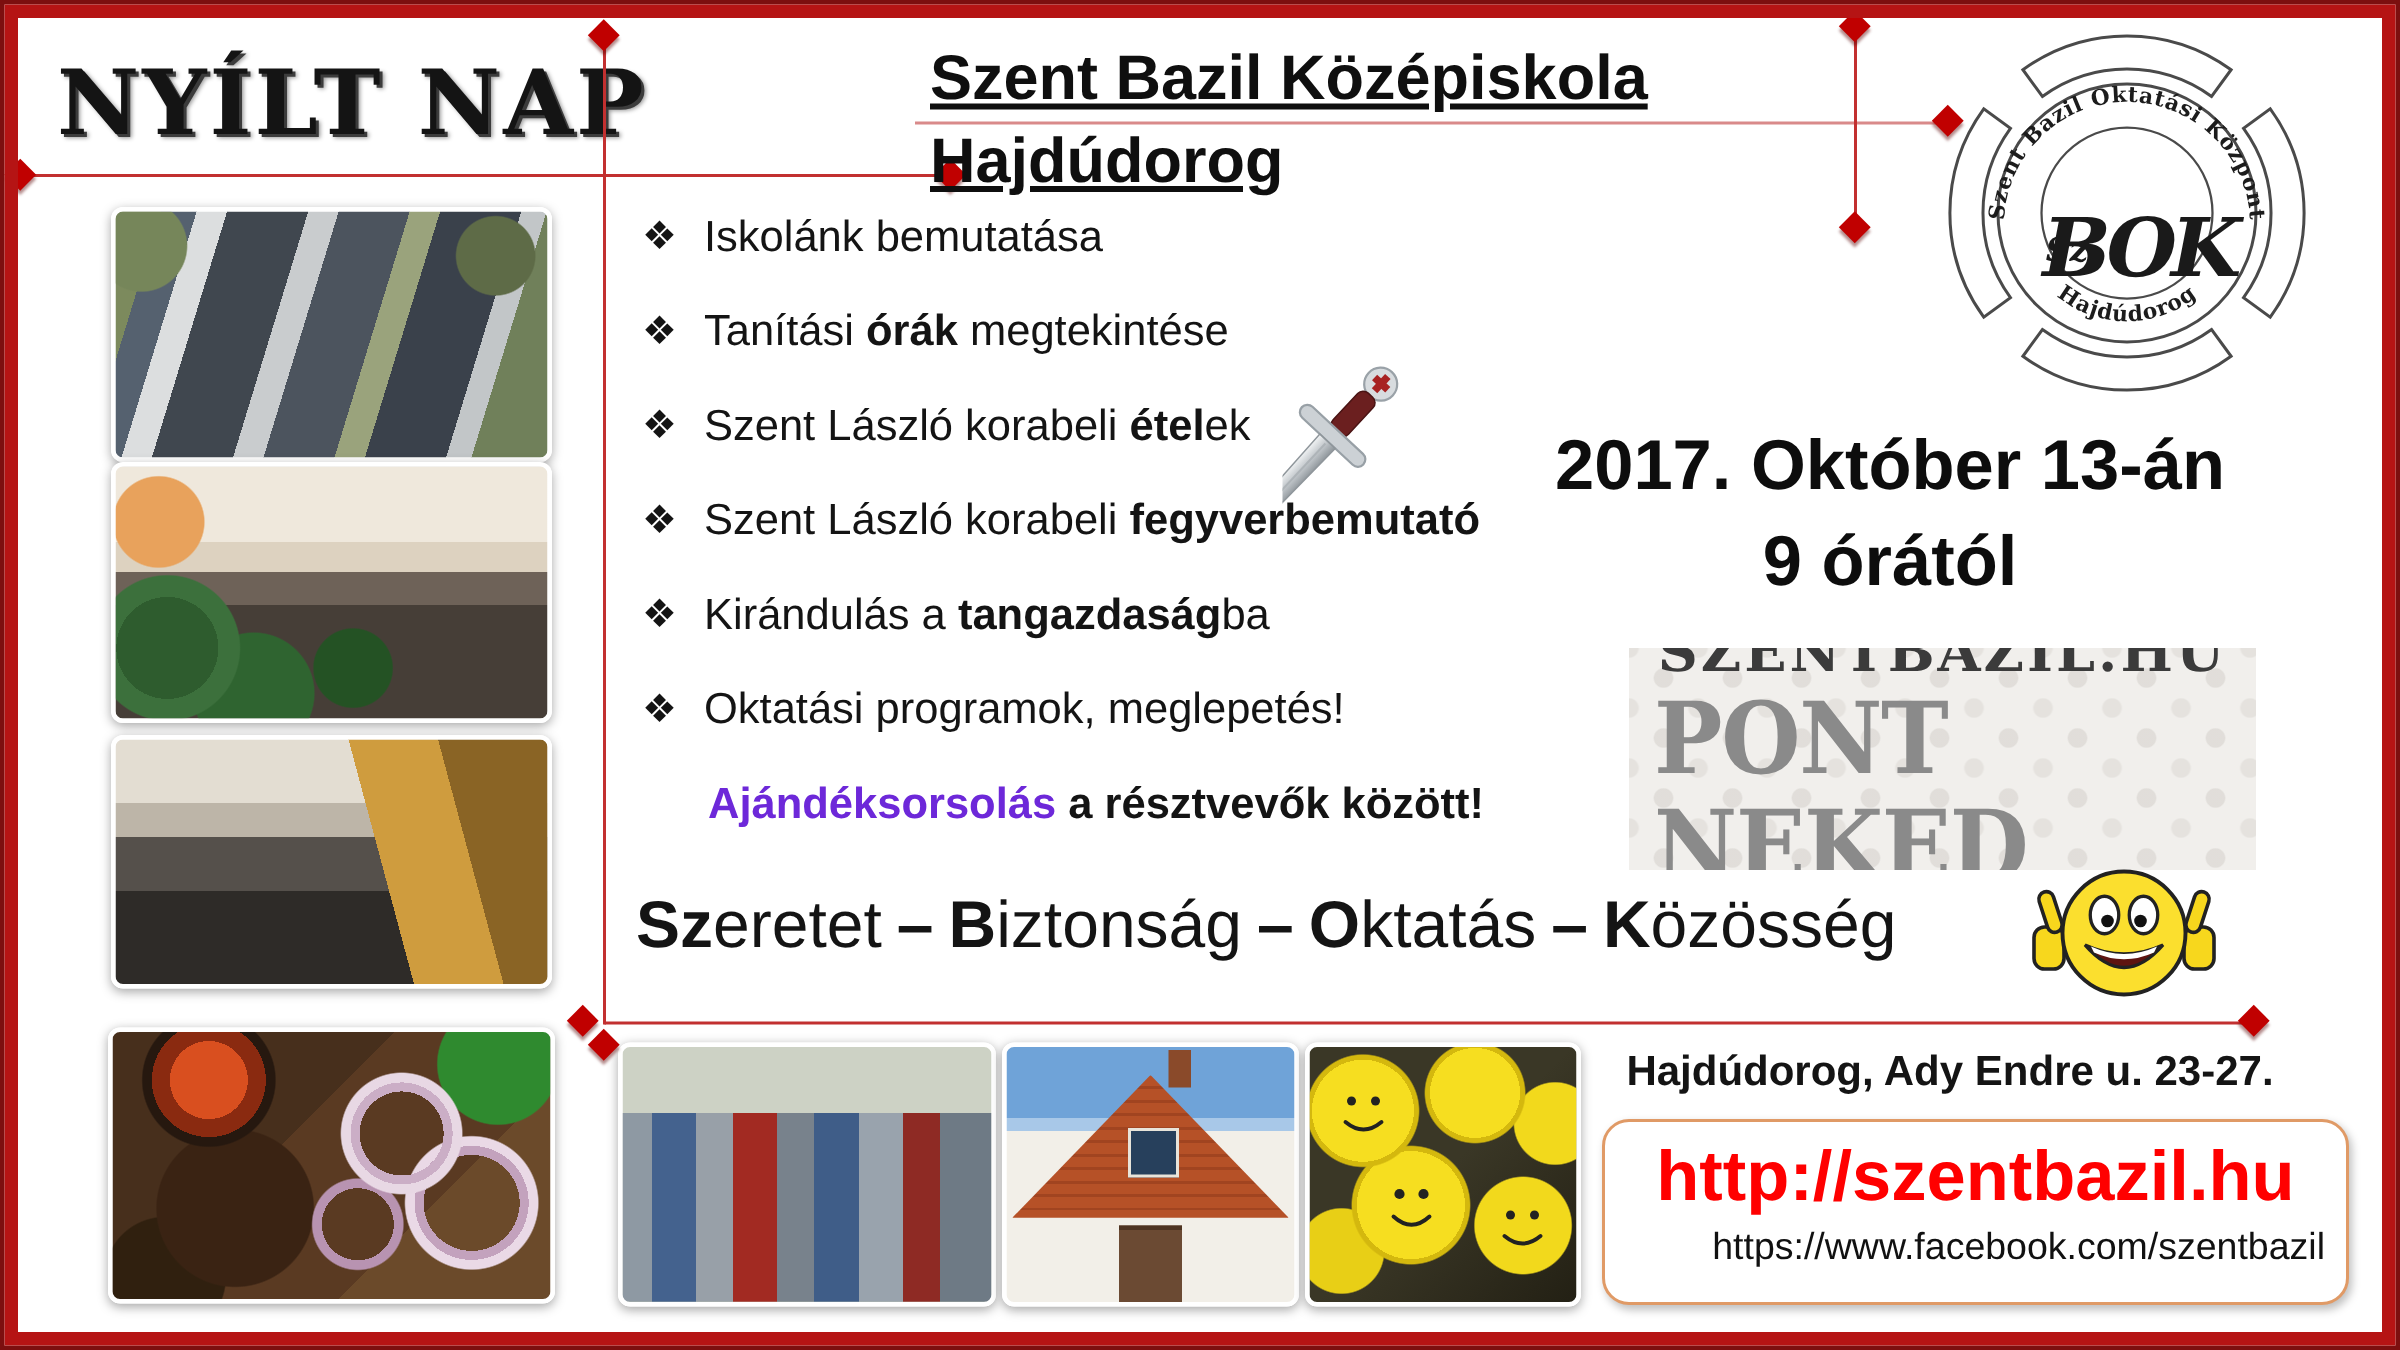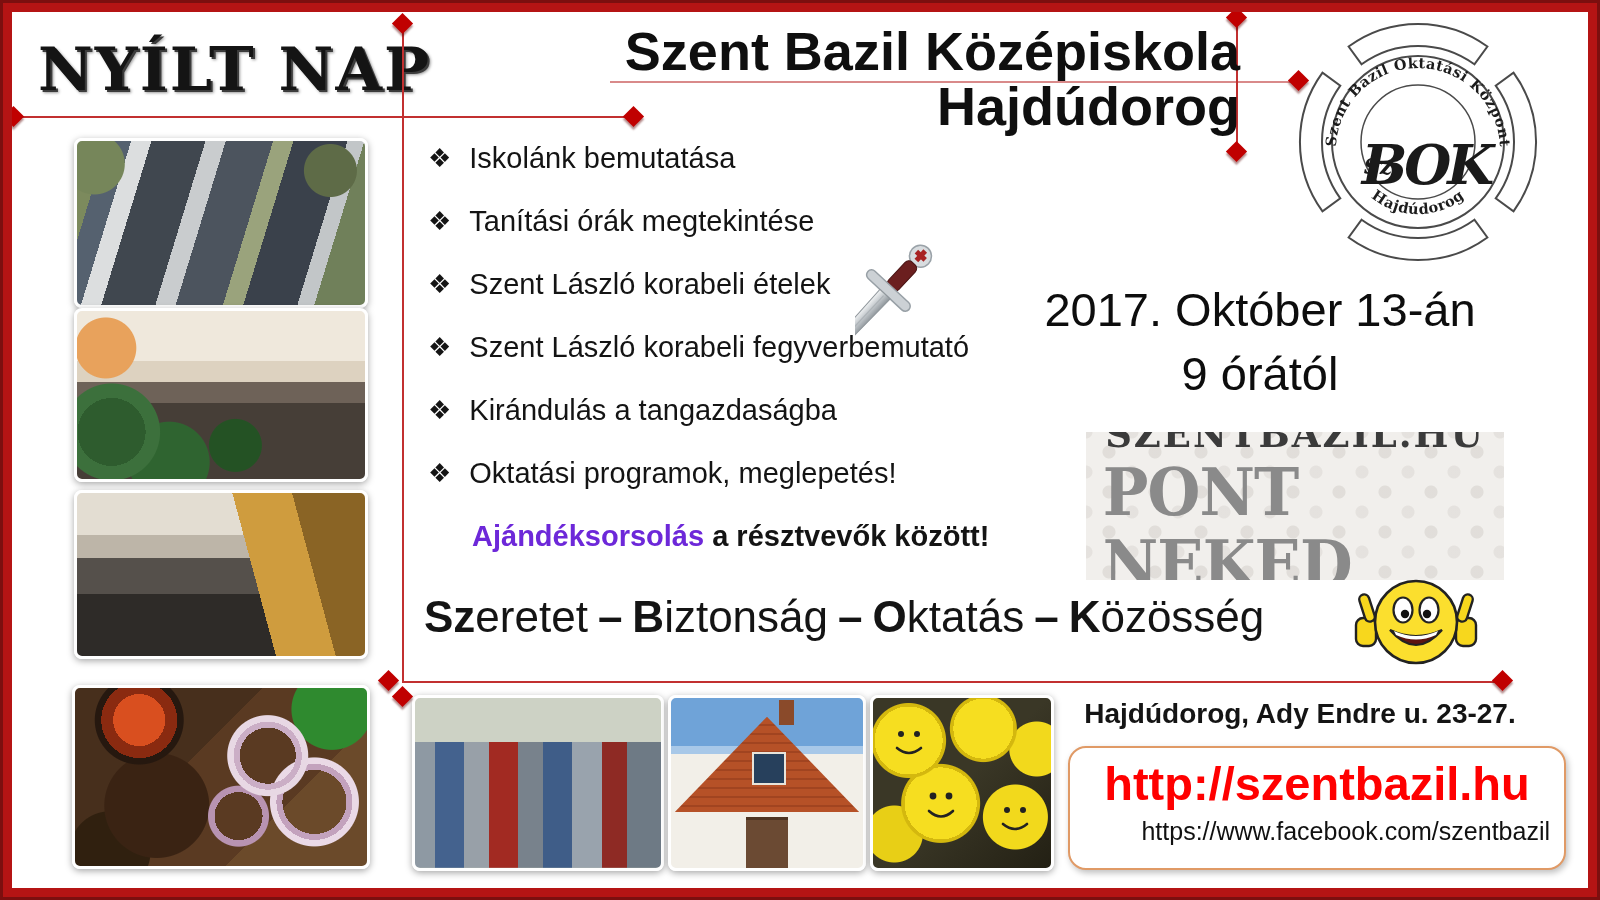--- a/index.html
+++ b/index.html
@@ -11,22 +11,22 @@
   
   .ln{position:absolute;background:#c23030;z-index:3;}
   .ln.h{height:2px;} .ln.v{width:2px;} .ln.light{background:#d98a8a;}
   .dia{position:absolute;width:15px;height:15px;background:#c00000;transform:rotate(45deg);
        box-shadow:2px 2px 2px rgba(90,0,0,.45);z-index:4;}
   
   .nyilt{position:absolute;left:26px;top:22px;margin:12px;font-family:"DejaVu Serif",serif;
          font-size:60px;font-weight:bold;letter-spacing:2px;color:#141414;
          text-shadow:2px 2px 0 #3c3c3c,3px 3px 3px #999;}
   
-  .title-block{position:absolute;left:620px;top:24px;width:620px;text-align:right;
-               font-size:54px;font-weight:bold;line-height:55px;color:#0f0f0f;z-index:5;}
+  .title-block{position:absolute;left:620px;top:24px;width:620px;text-align:left;
+               font-size:42px;font-weight:bold;line-height:55px;color:#0f0f0f;z-index:5;text-decoration:underline;}
   
   .photo{position:absolute;border:3px solid #fff;border-radius:8px;overflow:hidden;
          box-shadow:0 2px 7px rgba(0,0,0,.35);background-repeat:no-repeat;z-index:2;}
   .p-aerial{left:74px;top:138px;width:288px;height:164px;background-image:
      radial-gradient(circle at 88% 18%, #5e6b47 0 26px, transparent 27px),
      radial-gradient(circle at 6% 14%, #76865a 0 30px, transparent 31px),
      linear-gradient(107deg,#7c8a5d 0 9%,#55616f 9% 16%,#dcdedf 16% 22%,#40474f 22% 38%,
        #c9ccce 38% 44%,#4c545e 44% 58%,#9aa37c 58% 64%,#3a414b 64% 80%,#c2c6c8 80% 85%,#70805a 85% 100%);}
   .p-audience{left:74px;top:308px;width:288px;height:168px;background-image:
      radial-gradient(circle at 12% 72%, #2e5c2e 0 34px, #3c703c 34px 48px, transparent 49px),
@@ -67,26 +67,26 @@
      radial-gradient(circle at 38% 62%, #f6de20 0 36px, #d4b80e 36px 39px, transparent 40px),
      radial-gradient(circle at 80% 70%, #f2d91c 0 32px, transparent 33px),
      radial-gradient(circle at 12% 80%, #e8cf16 0 28px, transparent 29px),
      linear-gradient(135deg,#3a3726 0 50%,#232014 100%);}
   .ball-faces{position:absolute;inset:0;width:100%;height:100%;}
   
   .program{position:absolute;left:424px;top:142px;width:610px;z-index:5;}
   .b-row{display:flex;align-items:flex-start;margin-bottom:31px;font-size:29px;line-height:32px;}
   .b-row.mt{margin-top:6px;}
   .b-glyph{font-family:"DejaVu Sans",sans-serif;font-size:26px;line-height:32px;margin:0 18px 0 4px;}
-  .b-text b{font-weight:normal;}
+  .b-text b{font-weight:bold;}
   .raffle{margin:20px 0 0 48px;font-size:29px;font-weight:bold;}
   .raffle .red{color:#6d28d9;}
   
   .date-block{position:absolute;left:1000px;top:278px;width:520px;text-align:center;
-              font-size:47px;font-weight:normal;line-height:64px;color:#0d0d0d;z-index:5;}
+              font-size:47px;font-weight:bold;line-height:64px;color:#0d0d0d;z-index:5;}
   
   .brand{position:absolute;left:1086px;top:432px;width:418px;height:148px;display:flex;
          flex-direction:column;align-items:center;justify-content:center;overflow:hidden;
          background-color:#f1efec;z-index:4;
          background-image:radial-gradient(circle, rgba(160,153,144,.20) 6px, transparent 7px),
                           radial-gradient(circle, rgba(160,153,144,.15) 6px, transparent 7px);
          background-size:46px 40px,46px 40px;background-position:0 0,23px 20px;}
   .site{font-family:"DejaVu Serif",serif;font-weight:bold;font-size:37px;letter-spacing:2px;color:#3b3b3b;}
   .slogan{font-family:"DejaVu Serif",serif;font-weight:bold;font-size:66px;line-height:72px;
           color:#8a8a8a;letter-spacing:-1px;transform:scaleX(.92);}

